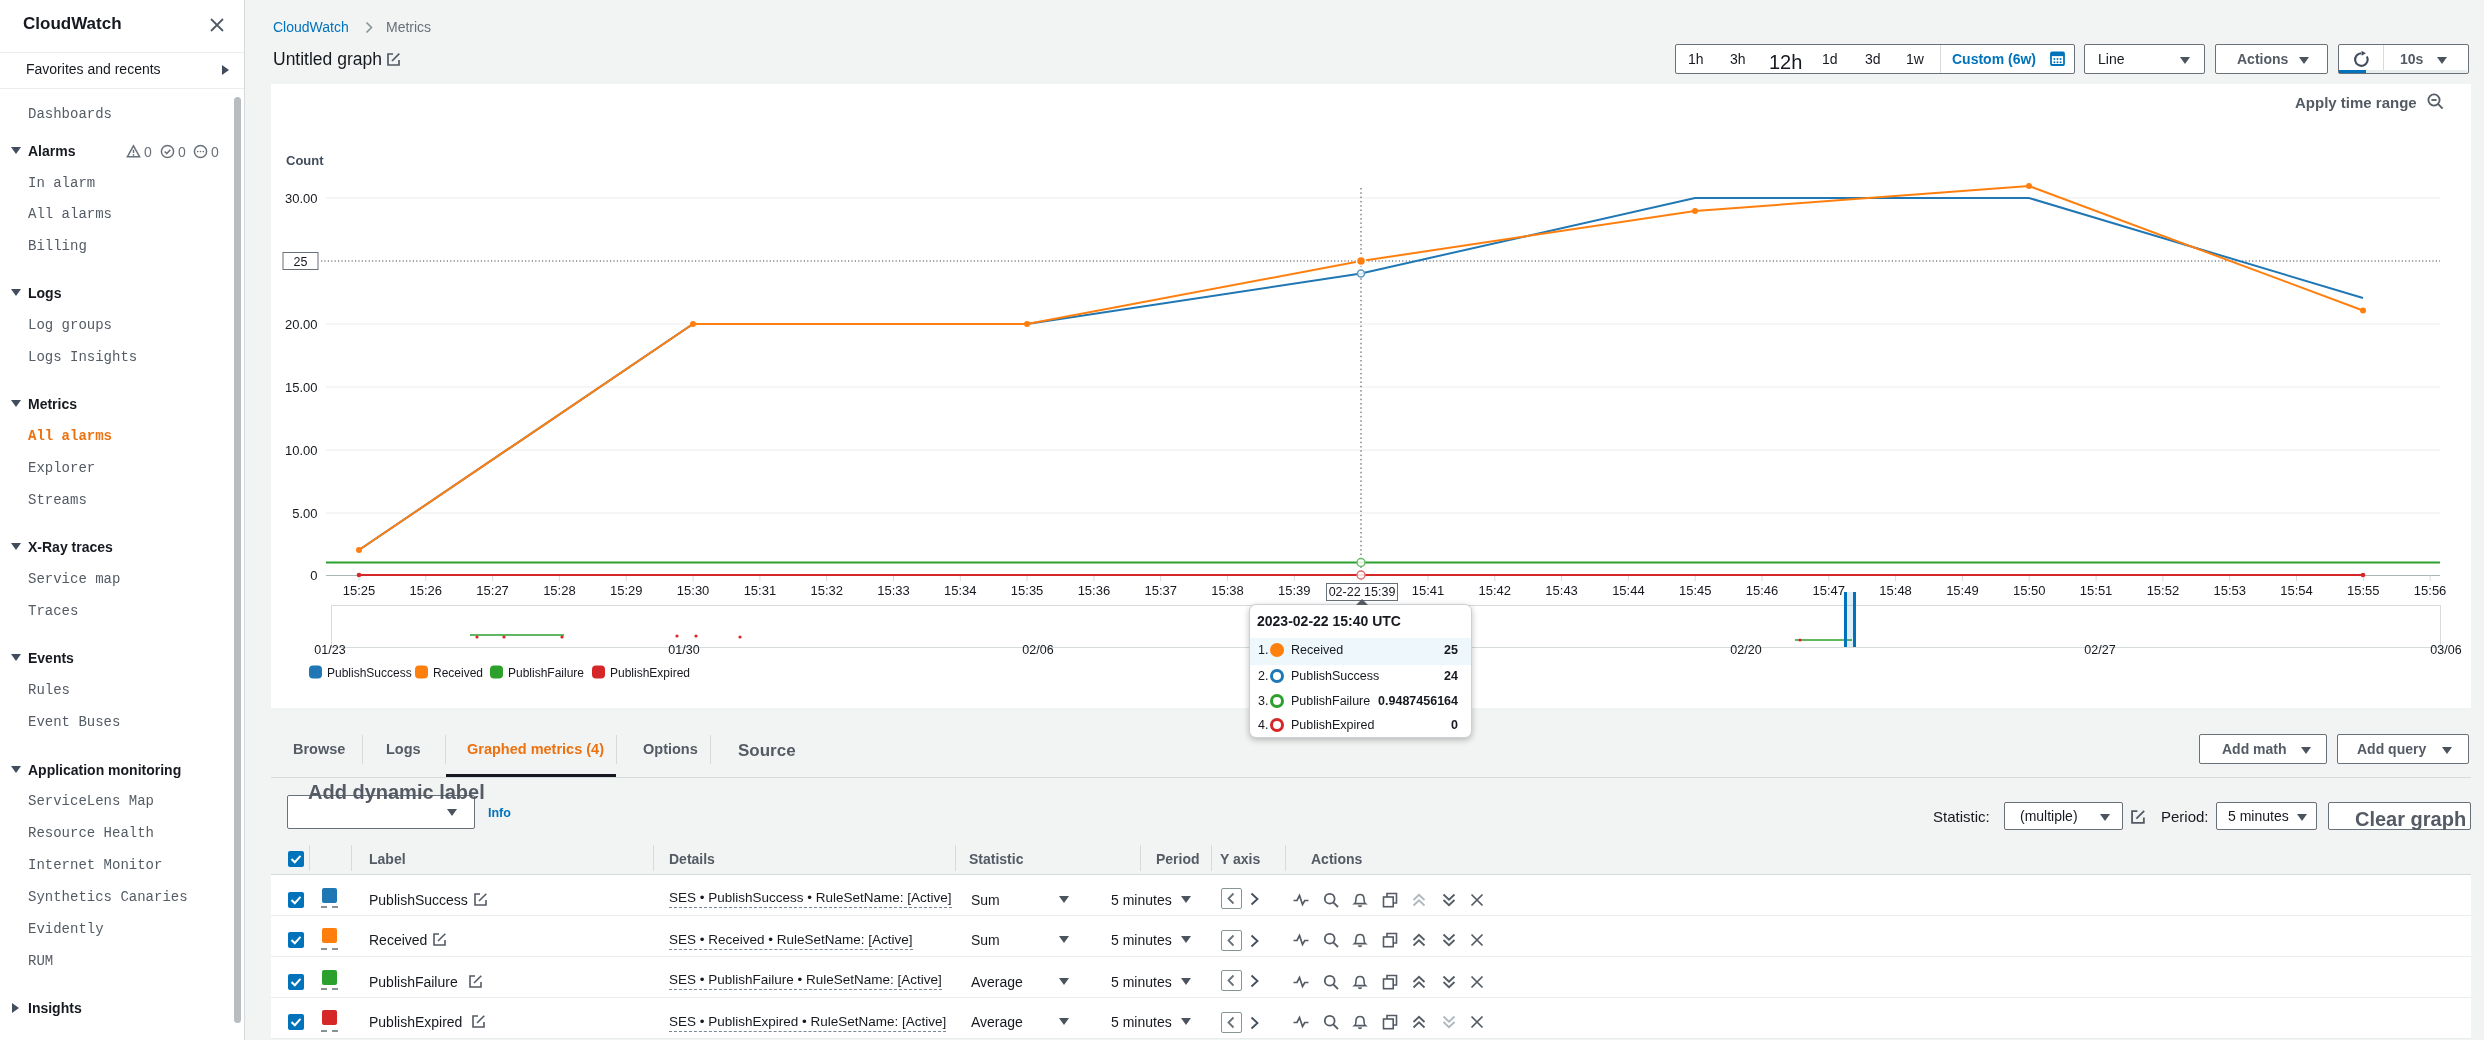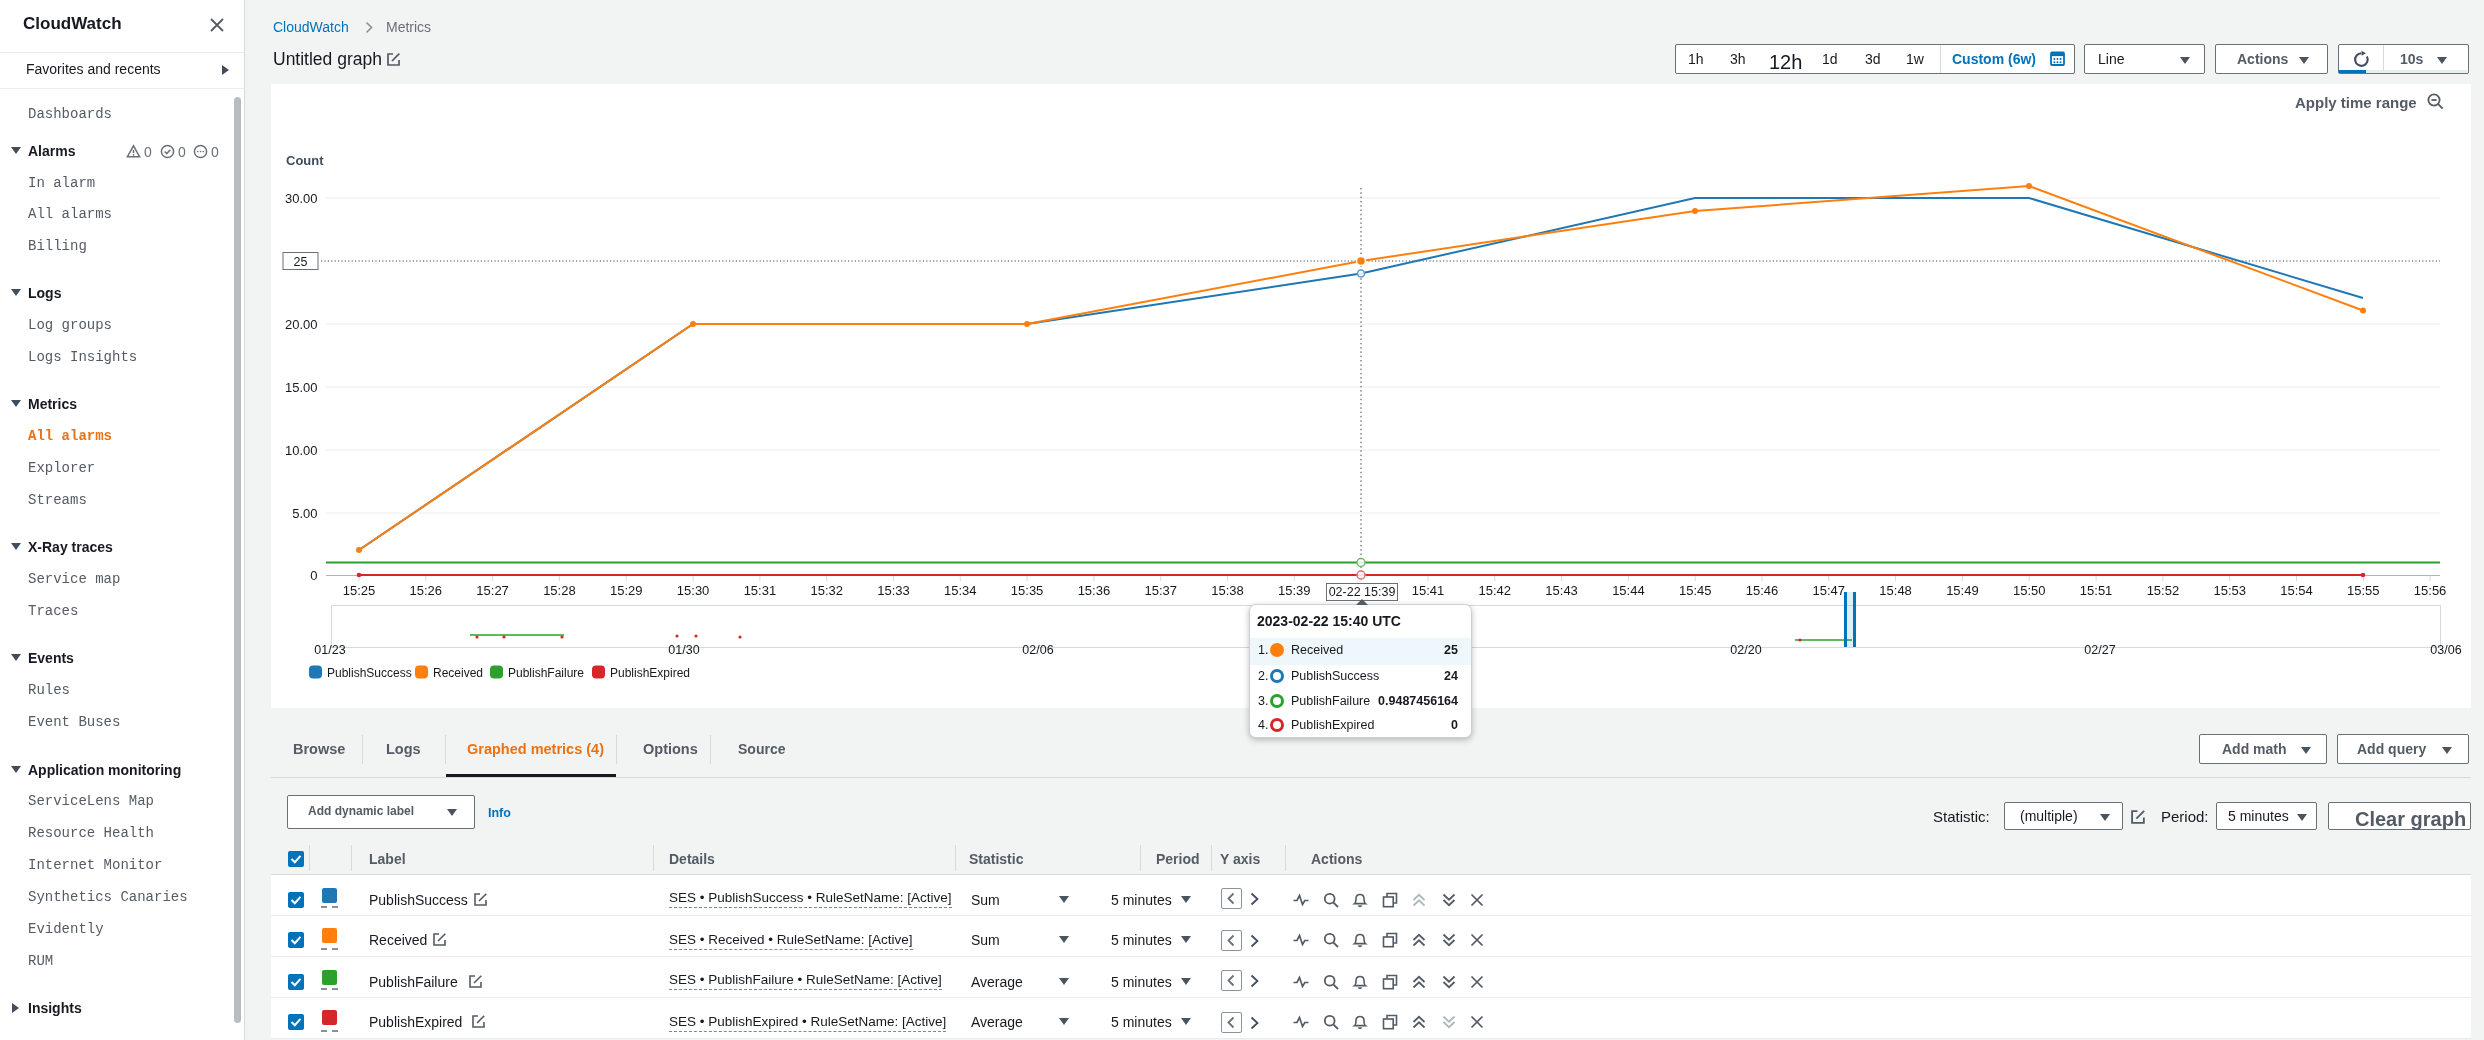--- a/index.html
+++ b/index.html
@@ -281,33 +281,33 @@
 <div class="abs" style="left:1326px;top:583px;width:72px;height:18px;background:#fff;border:1px solid #687078;font-size:12.5px;color:#16191f;text-align:center;line-height:17px;z-index:15">02-22 15:39</div>
 
 <div class="abs b" style="left:293px;top:741px;font-size:14.5px;color:#545b64">Browse</div>
 <div class="abs" style="left:362px;top:735px;width:1px;height:29px;background:#d5dbdb"></div>
 <div class="abs b" style="left:386px;top:741px;font-size:14.5px;color:#545b64">Logs</div>
 <div class="abs" style="left:445px;top:735px;width:1px;height:29px;background:#d5dbdb"></div>
 <div class="abs b" style="left:467px;top:741px;font-size:14.5px;color:#ec7211">Graphed metrics (4)</div>
 <div class="abs" style="left:616px;top:735px;width:1px;height:29px;background:#d5dbdb"></div>
 <div class="abs b" style="left:643px;top:741px;font-size:14.5px;color:#545b64">Options</div>
 <div class="abs" style="left:710px;top:735px;width:1px;height:29px;background:#d5dbdb"></div>
-<div class="abs b" style="left:738px;top:741px;font-size:14px;color:#545b64">Source</div>
+<div class="abs b" style="left:738px;top:741px;font-size:17px;color:#545b64">Source</div>
 <div class="abs" style="left:446px;top:774px;width:170px;height:3px;background:#16191f"></div>
 <div class="abs" style="left:271px;top:777px;width:2200px;height:1px;background:#d5dbdb"></div>
 
 <div class="btn b" style="left:2199px;top:734px;width:128px;height:30px"></div>
 <div class="abs b" style="left:2222px;top:741px;font-size:14px;color:#545b64">Add math</div>
 <div class="ddtri abs" style="left:2301px;top:747px"></div>
 <div class="btn b" style="left:2337px;top:734px;width:132px;height:30px"></div>
 <div class="abs b" style="left:2357px;top:741px;font-size:14px;color:#545b64">Add query</div>
 <div class="ddtri abs" style="left:2442px;top:747px"></div>
 
 <div class="btn" style="left:287px;top:795px;width:188px;height:34px"></div>
-<div class="abs b" style="left:308px;top:804px;font-size:12px;color:#545b64">Add dynamic label</div>
+<div class="abs b" style="left:308px;top:781px;font-size:20px;color:#545b64">Add dynamic label</div>
 <div class="ddtri abs" style="left:447px;top:809px"></div>
 <div class="abs b" style="left:488px;top:806px;font-size:12.5px;color:#0073bb">Info</div>
 
 <div class="abs" style="left:1933px;top:808px;font-size:15px;color:#16191f">Statistic:</div>
 <div class="btn" style="left:2004px;top:802px;width:119px;height:28px"></div>
 <div class="abs" style="left:2020px;top:808px;font-size:14px;color:#16191f">(multiple)</div>
 <div class="ddtri abs" style="left:2100px;top:814px"></div>
 <svg class="abs" style="left:2131px;top:809px" width="15" height="15" viewBox="0 0 14 14">
     <path d="M12 8 V13 H1 V2 H6" fill="none" stroke="#545b64" stroke-width="1.7"></path>
     <path d="M5 9 L12.3 1.7" stroke="#545b64" stroke-width="1.7"></path>

